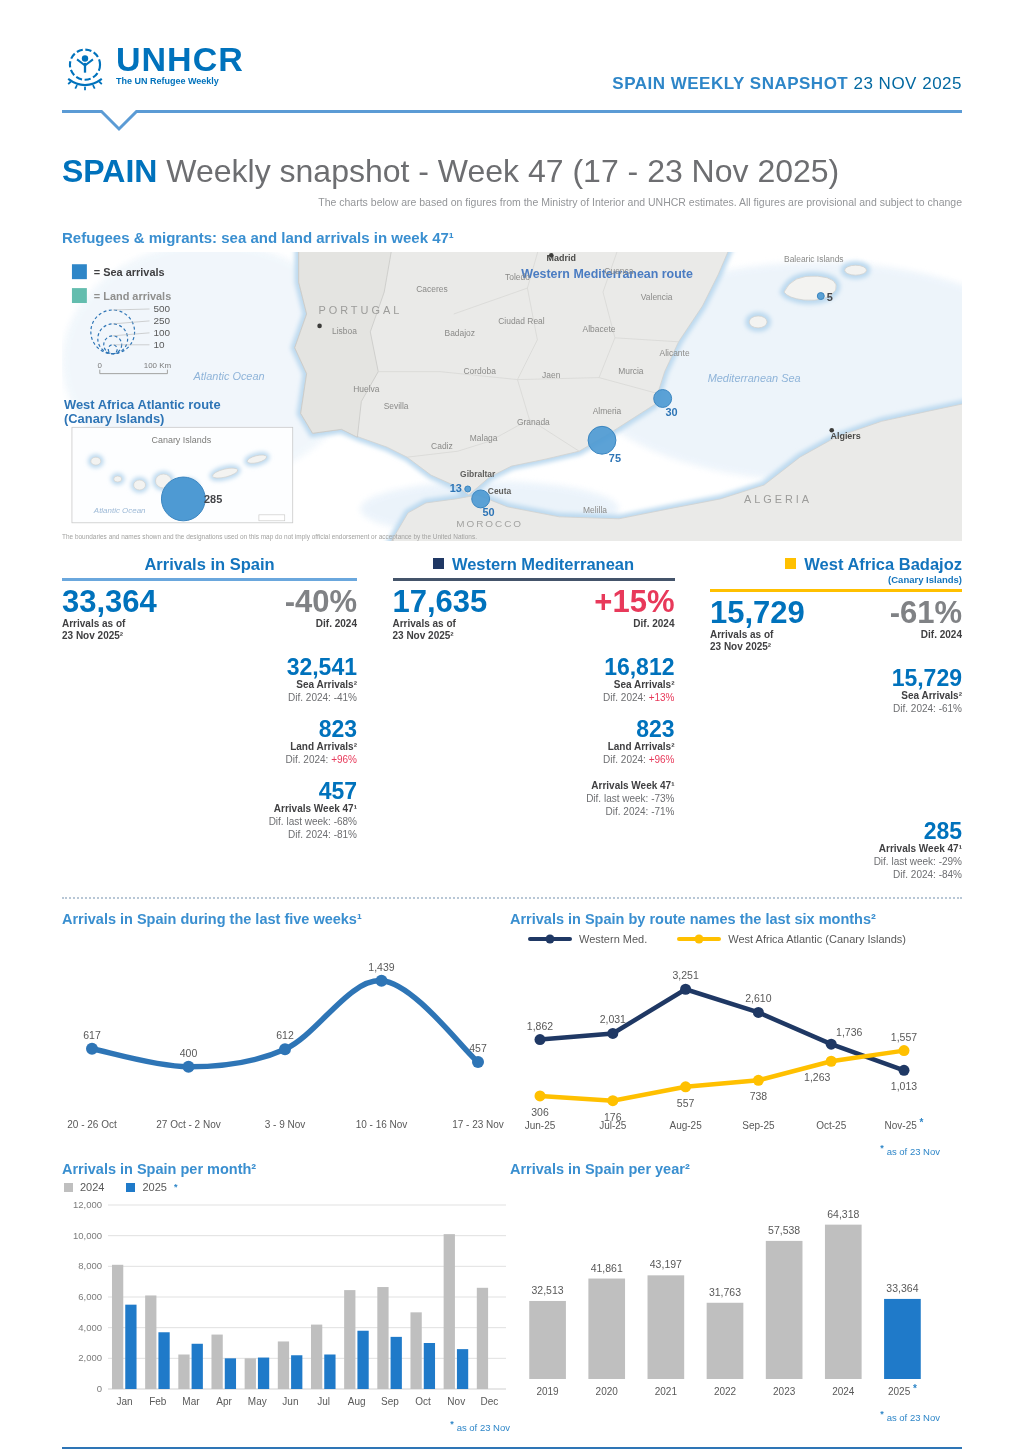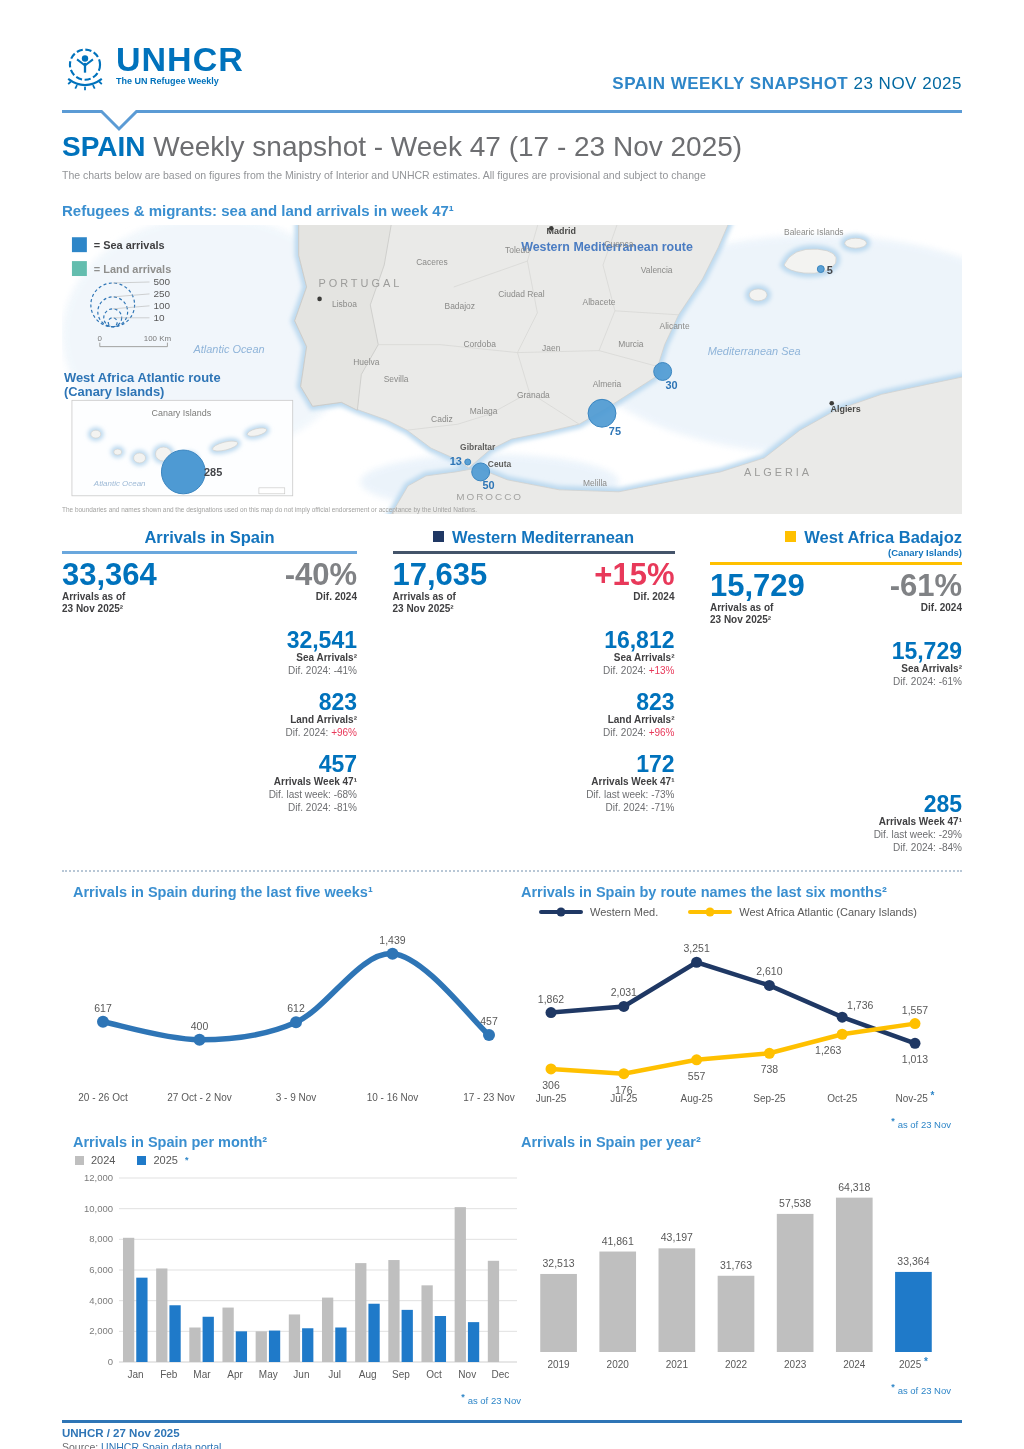--- a/index.html
+++ b/index.html
@@ -9,23 +9,23 @@
   .hdr{display:flex;justify-content:space-between;align-items:flex-end;padding-top:44px;}
   .brand{display:flex;align-items:flex-start;gap:8px;}
   .brand-txt .brand-name{font-size:34px;font-weight:bold;color:#0072bc;letter-spacing:1px;line-height:30px;}
   .brand-txt .brand-tag{font-size:9px;font-weight:bold;color:#0072bc;margin-top:2px;}
   .doc-title{font-size:17px;letter-spacing:.5px;padding-bottom:6px;}
   .doc-title .t1{color:#2e86c8;font-weight:bold;margin-top:16px;}
   .doc-title .t2{color:#0369a1;}
   .rule-wrap{position:relative;border-top:3px solid #5b9bd5;margin-top:10px;}
   .notch{position:absolute;left:38px;top:-3px;}
   
-  .main-title{margin-top:18px;font-size:28px;color:#6d6e71;font-weight:300;}
+  .main-title{margin-top:40px;font-size:32px;color:#6d6e71;font-weight:300;}
   .main-title .lead{color:#0072bc;font-weight:bold;}
-  .subtitle{margin-top:6px;font-size:10.5px;color:#939598;}
+  .subtitle{margin-top:6px;font-size:10.5px;color:#939598;text-align:right;}
   .sec-title{margin-top:21px;font-size:15px;color:#3a8fd0;font-weight:bold;}
   
   .map-wrap{margin-top:6px;}
   .m-country{fill:#9c9c9a;font-size:11px;letter-spacing:3px;text-anchor:middle;}
   .m-country-s{fill:#a3a3a1;font-size:10px;letter-spacing:2px;text-anchor:middle;}
   .m-city{fill:#8b8b89;font-size:8.5px;text-anchor:middle;}
   .m-city-b{fill:#5f5f5d;font-size:8.5px;font-weight:bold;text-anchor:middle;}
   .m-city-d{fill:#4a4a48;font-size:9px;font-weight:bold;text-anchor:middle;}
   .m-sea{fill:#8fb4d9;font-size:11px;font-style:italic;text-anchor:middle;}
   .m-route{fill:#4a7cc2;font-size:12.5px;font-weight:bold;text-anchor:middle;}
@@ -54,21 +54,21 @@
   .big-dif{font-size:31px;font-weight:bold;line-height:32px;text-align:right;}
   .lab{font-size:10px;font-weight:bold;color:#404042;line-height:12px;}
   .lab.r{text-align:right;}
   .stat-sub{text-align:right;margin-top:14px;}
   .stat-sub .num{font-size:23px;font-weight:bold;color:#0072bc;line-height:23px;}
   .stat-sub .dif{font-size:10px;color:#6d6e71;line-height:13px;}
   .stat-sub.spacer{height:77px;}
   
   .dotted{border-top:2px dotted #b8c7d6;margin-top:16px;}
   
-  .charts-row{display:flex;justify-content:center;margin-top:12px;}
+  .charts-row{display:flex;justify-content:flex-start;margin-top:12px;}
   .chart-col-l{width:448px;}
   .chart-col-r{width:430px;}
   .chart-title{font-size:14.5px;color:#3a8fd0;font-weight:bold;margin-bottom:4px;}
   .legend-row{display:flex;align-items:center;gap:30px;margin:6px 0 2px 18px;font-size:11px;color:#595959;}
   .legend-item{display:flex;align-items:center;gap:7px;}
   .lswatch{position:relative;width:44px;height:4px;border-radius:2px;}
   .lswatch::after{content:'';position:absolute;left:50%;top:50%;transform:translate(-50%,-50%);width:9px;height:9px;border-radius:50%;background:inherit;}
   .bswatch{width:9px;height:9px;display:inline-block;}
   .legend-row.bars{gap:22px;margin-left:2px;margin-top:4px;}
   .star{color:#2e86c8;font-weight:bold;vertical-align:super;font-size:9px;}
@@ -321,21 +321,20 @@
           <div class="num">16,812</div>
           <div class="lab r">Sea Arrivals²</div>
           <div class="dif"><span>Dif. 2024: </span><span style="color: rgb(232, 57, 90);">+13%</span></div>
         </div>
         <div class="stat-sub">
           <div class="num">823</div>
           <div class="lab r">Land Arrivals²</div>
           <div class="dif"><span>Dif. 2024: </span><span style="color: rgb(232, 57, 90);">+96%</span></div>
         </div>
         <div class="stat-sub">
-          <div class="num">172</div>
           <div class="lab r">Arrivals Week 47¹</div>
           <div class="dif">Dif. last week: -73%</div>
           <div class="dif"><span>Dif. 2024: </span><span style="color: rgb(109, 110, 113);">-71%</span></div>
         </div>
       </div>
 
       <div class="stat-col c2">
         <div class="stat-head"><span class="sw" style="background: rgb(255, 192, 0);"></span><span>West Africa Badajoz</span></div>
         <div class="stat-subhead">(Canary Islands)</div>
         <div class="stat-underline" style="background: rgb(255, 192, 0);"></div>

